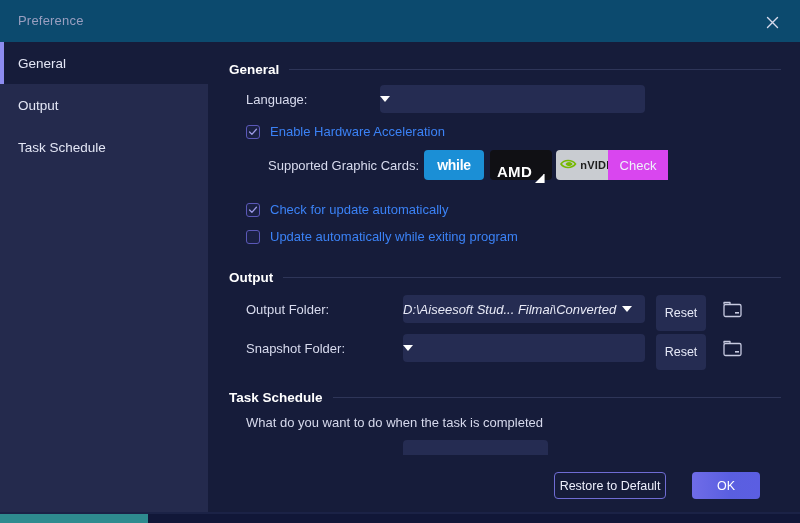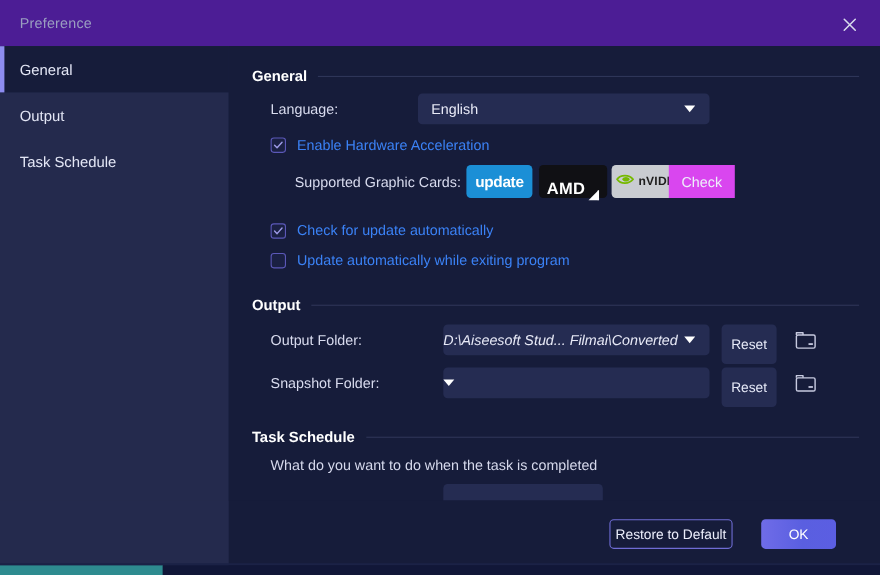--- a/index.html
+++ b/index.html
@@ -13,21 +13,21 @@
   #app {
     position: relative;
     width: 800px; height: 523px;
     background: #141a38;
   }
 
   
   .titlebar {
     position: absolute; left: 0; top: 0;
     width: 800px; height: 42px;
-    background: #4c1d95;
+    background: #0c4a6e;
   }
   .titlebar-title {
     position: absolute; left: 18px; top: 13px;
     font-size: 13px; color: #9a9fc0; letter-spacing: .2px;
   }
   .close-btn {
     position: absolute; right: 16px; top: 10px;
     width: 24px; height: 24px;
     display: flex; align-items: center; justify-content: center;
     cursor: pointer;
@@ -272,37 +272,36 @@
 
   <div class="content">
 
     <div class="section-head" style="top:20px;">
       <span class="label">General</span>
       <span class="rule"></span>
     </div>
 
     <div class="field-label" style="left:38px; top:50px;">Language:</div>
     <div class="dropdown" style="left:172px; top:43px; width:265px; height:28px;">
-      <span class="dd-text">English</span>
       <span class="dd-caret"></span>
     </div>
 
     <div class="chk-row" style="left:38px; top:82px;">
       <span class="chk-box">
         <svg width="10" height="10" viewBox="0 0 10 10">
           <path d="M1.6 5 L3.9 7.4 L8.4 2.3" stroke="#9d9ae6" stroke-width="1.3" fill="none" stroke-linecap="round" stroke-linejoin="round"></path>
         </svg>
       </span>
       <span class="chk-label">Enable Hardware Acceleration</span>
     </div>
 
     <div class="field-label" style="left:60px; top:116px;">Supported Graphic Cards:</div>
 
     <div class="gpu gpu-intel" style="left:216px; top:108px; width:60px;">
-      <span>update</span>
+      <span>while</span>
     </div>
 
     <div class="gpu gpu-amd" style="left:282px; top:108px; width:62px;">
       <span>AMD</span>
       <span class="amd-arrow">
         <svg width="11" height="11" viewBox="0 0 11 11">
           <path d="M1 10 L10 1 L10 10 Z" fill="#ffffff"></path>
           <path d="M10 1 L10 10" stroke="#ffffff" stroke-width="1.2"></path>
         </svg>
       </span>

